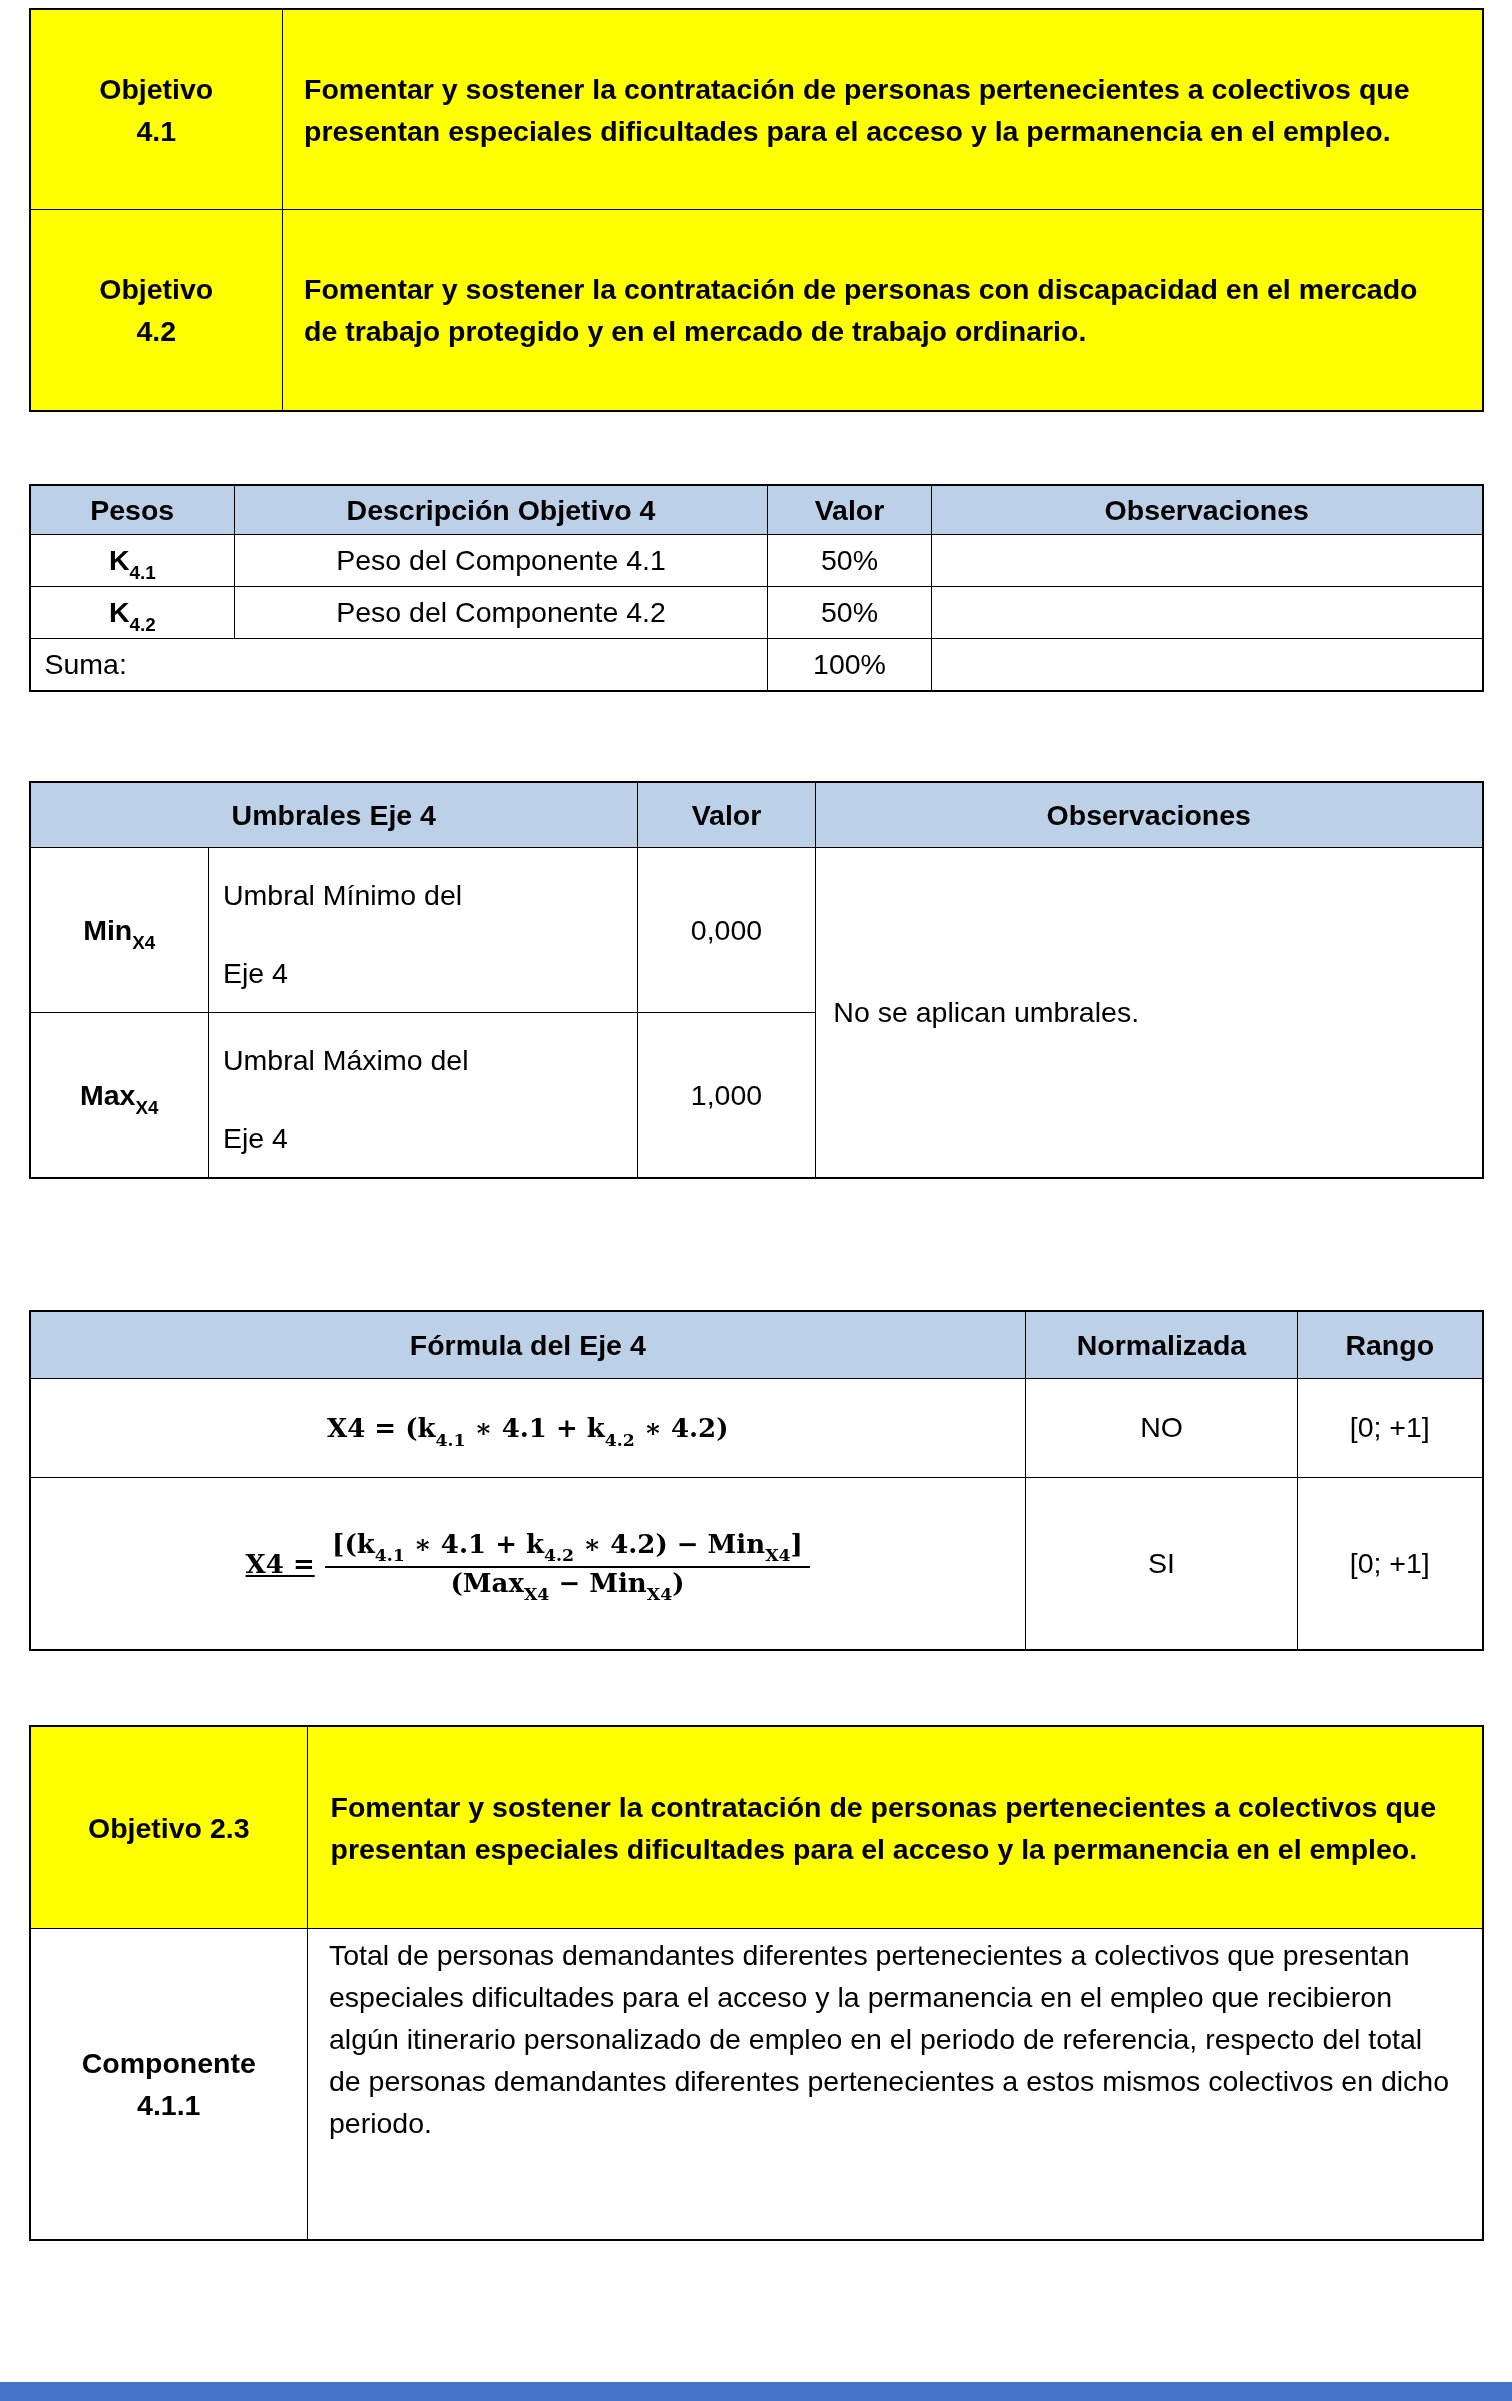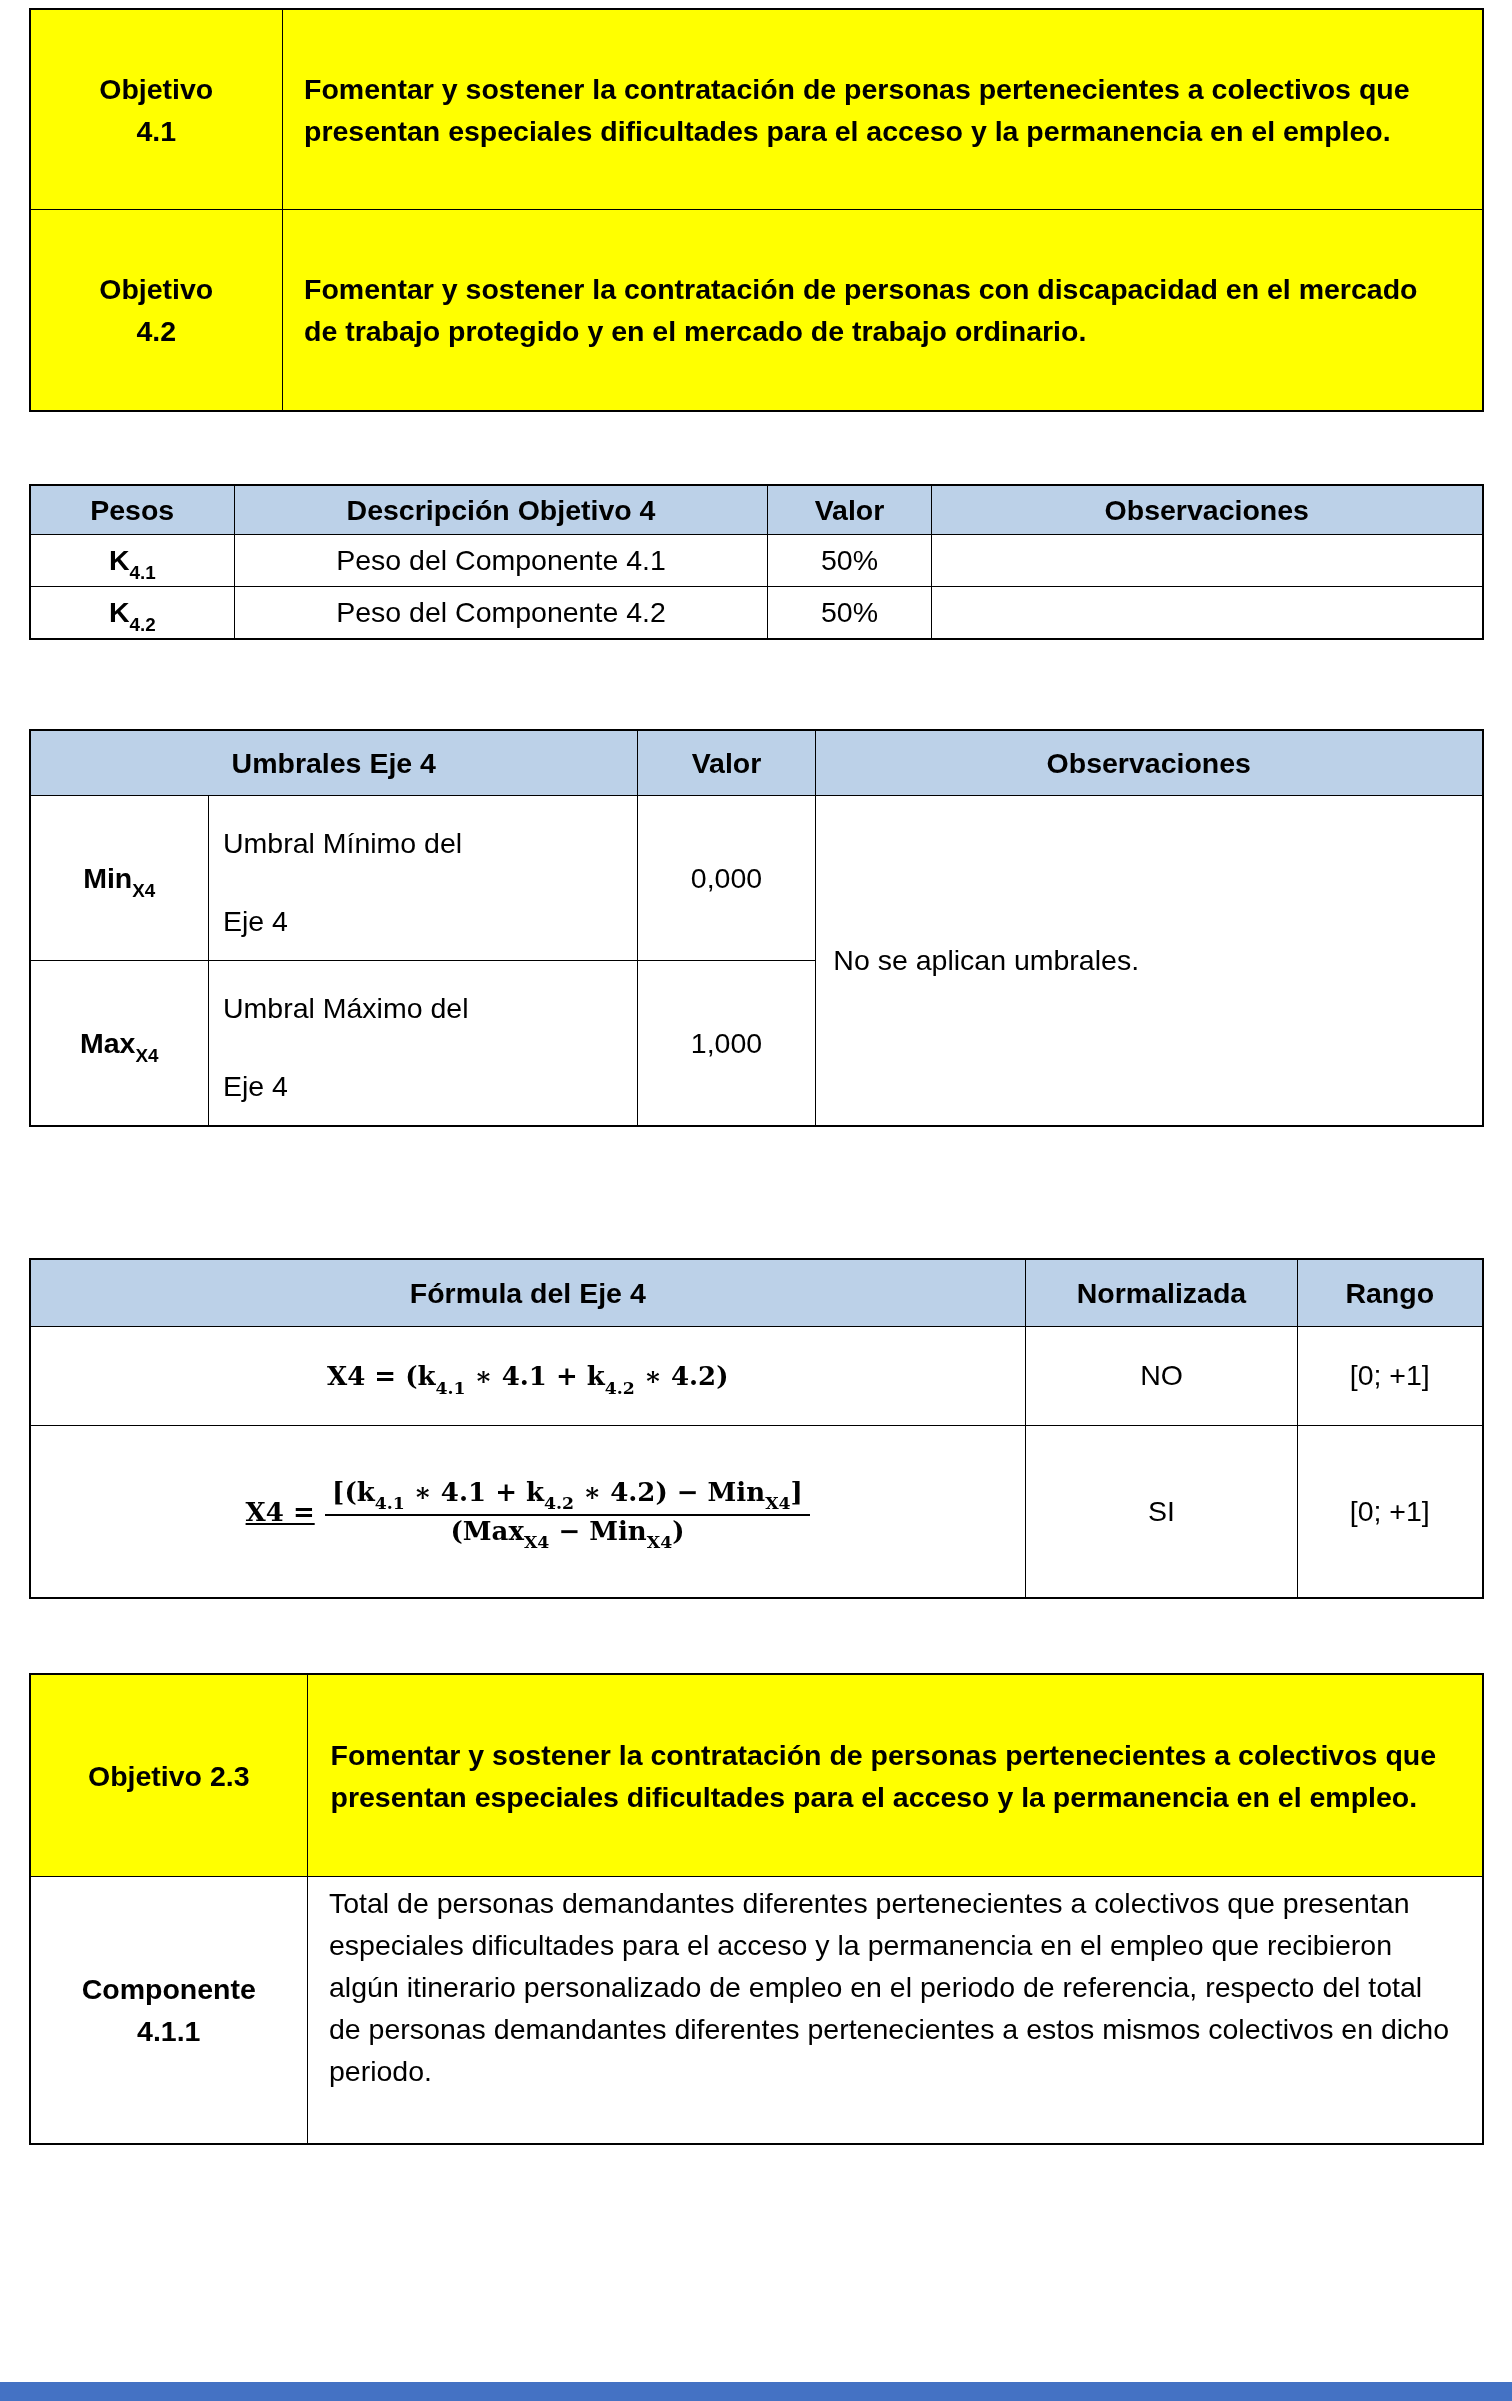--- a/index.html
+++ b/index.html
@@ -49,21 +49,21 @@
   .fm { font-family:"DejaVu Serif", serif; font-weight:bold; font-size:26px; }
   .fm sub { font-size:17.3px; }
   .fprefix { display:inline-block; vertical-align:middle; margin-right:10.4px;text-decoration:underline; }
   .frac { display:inline-block; vertical-align:middle; text-align:center; }
   .num { display:block; border-bottom:2.6px solid #000; padding:0 7px 7px 7px; }
   .den { display:block; }
 
   
   .t5 { margin-top:74px; }
   .t5 .r1 td { height:202px; }
-  .t5 .r2 td { height:268px; }
+  .t5 .r2 td { height:312px; }
   .t5 .lbl { text-align:center; font-weight:bold; line-height:42px; }
   .t5 .txt-y { text-align:left; font-weight:bold; line-height:42px; padding:0 35px 0 22.5px; }
   .t5 .txt-w { text-align:left; vertical-align:top; line-height:42px; padding:5.2px 21px 0 21px; }
 
   sub { font-size:0.66em; line-height:0; position:relative; bottom:-0.12em; }
 
   .footer-bar {
     position:absolute; left:0; top:2382px; width:1512px; height:20px;
     background:var(--fblue);
   }
@@ -113,20 +113,25 @@
     <td>Peso del Componente 4.1</td>
     <td>50%</td>
     <td></td>
   </tr>
   <tr>
     <td class="bold"><span>K</span><sub>4.2</sub></td>
     <td>Peso del Componente 4.2</td>
     <td>50%</td>
     <td></td>
   </tr>
+  <tr>
+    <td class="left" colspan="2">Suma:</td>
+    <td>100%</td>
+    <td></td>
+  </tr>
 </tbody>
   </table>
 
 <table class="t3">
   <colgroup>
       <col style="width:179px">
       <col style="width:429px">
       <col style="width:178px">
       <col>
     </colgroup>

